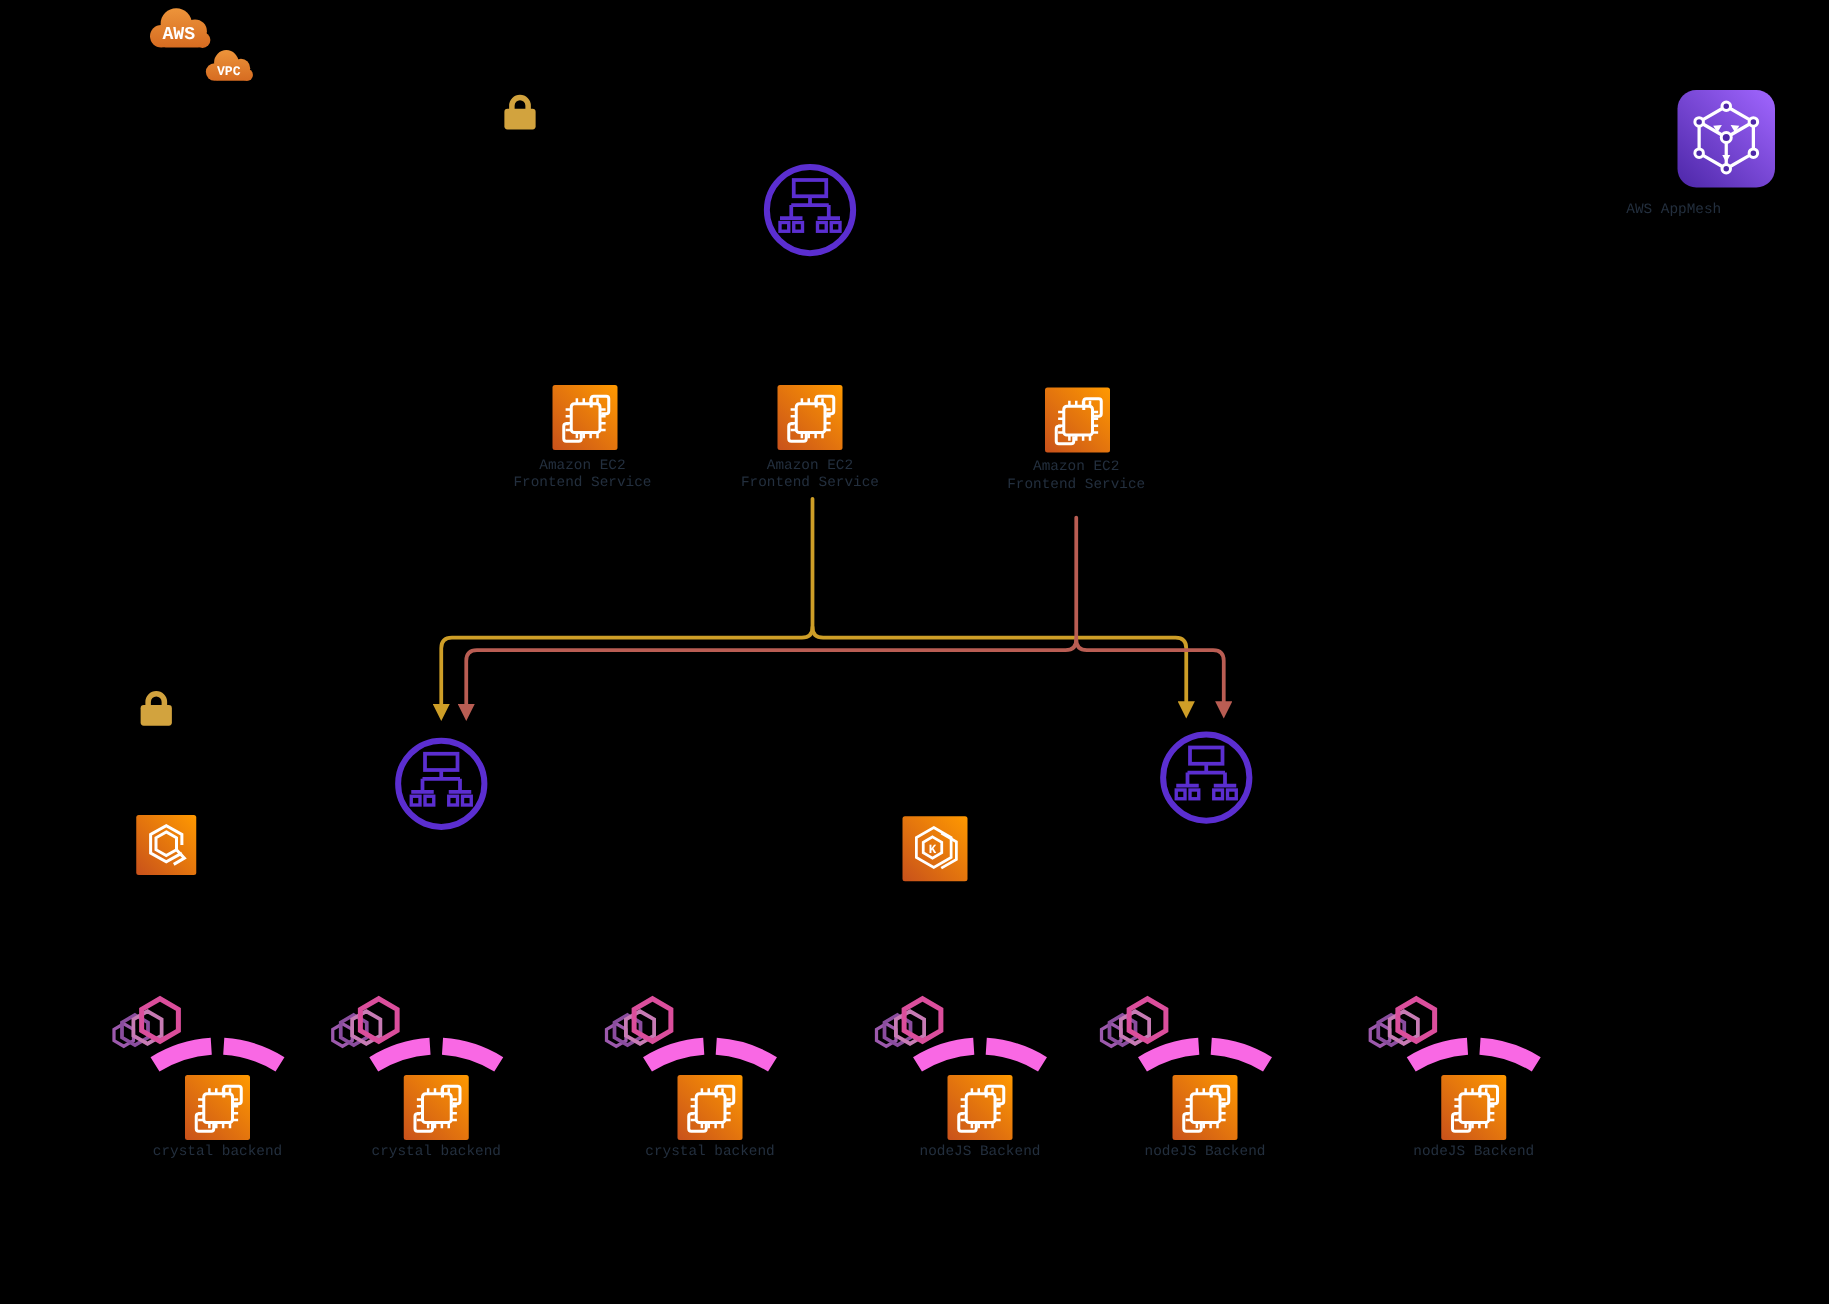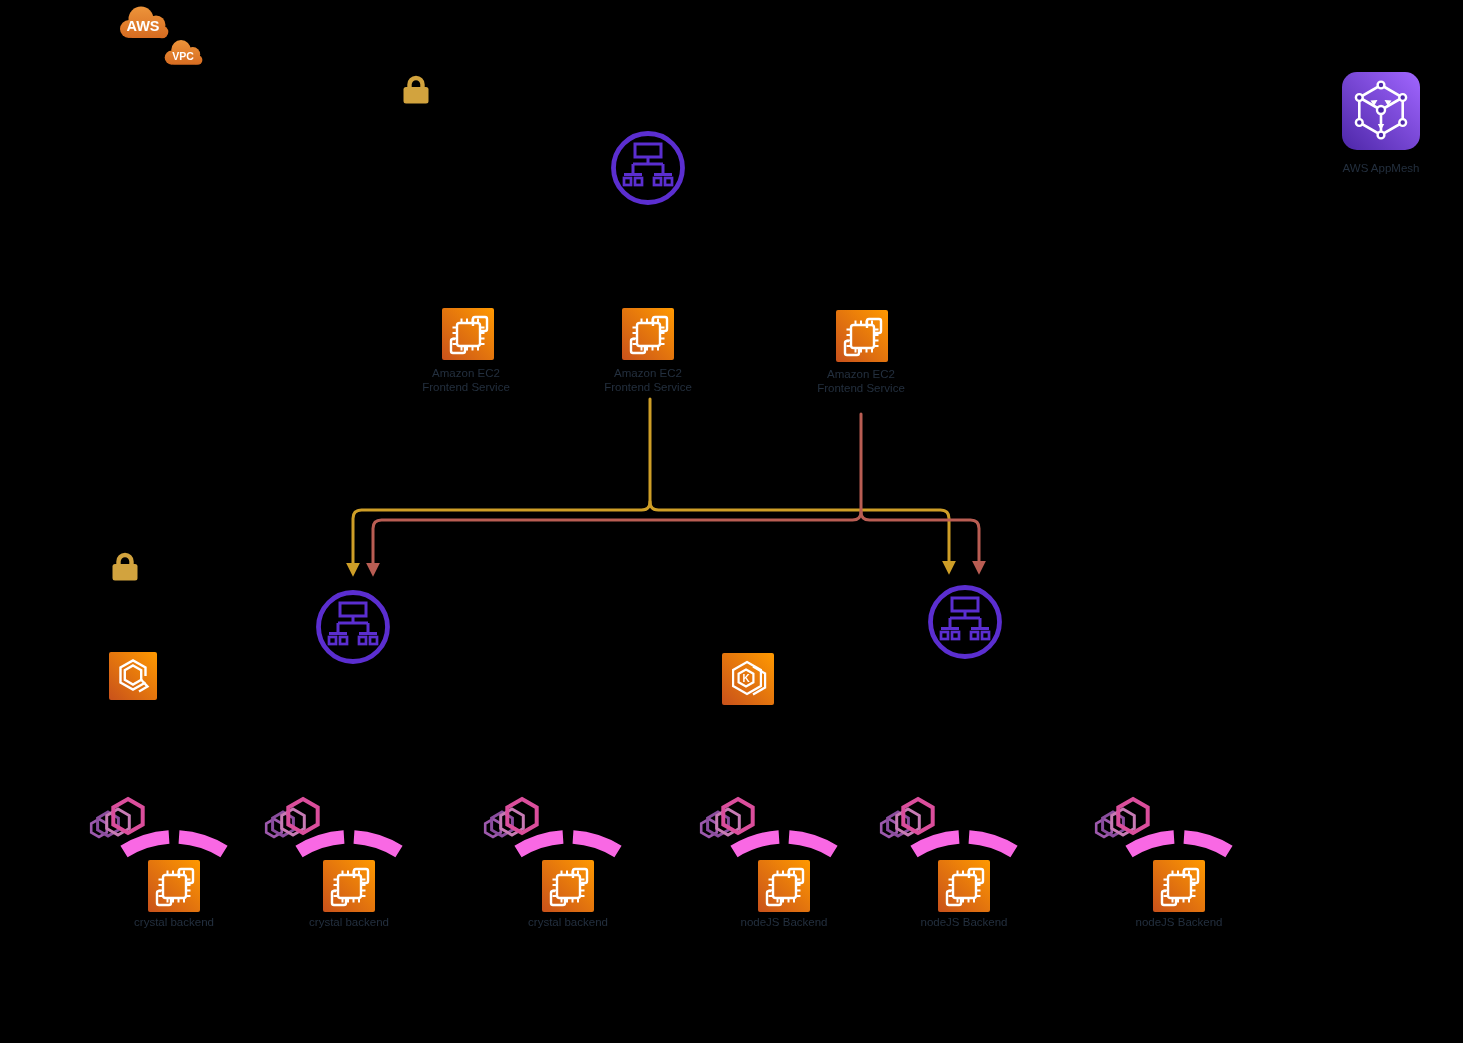--- a/index.html
+++ b/index.html
@@ -1,17 +1,17 @@
 <!DOCTYPE html>
 <html style="--background: #000000; --route-primary: #CE9E27; --route-secondary: #B95D53; --mesh-purple: #5B2ED0; --proxy-pink: #F968E4; --hex-front: #DB4E9C; --hex-mid: #C77BB4; --hex-back: #8A4D9E; --hex-small: #9C59AC; --lock-gold: #D2A33E; --label-text: #232F3E; --compute-g1: #C8511B; --compute-g2: #FF9900; --appmesh-g1: #4D27A8; --appmesh-g2: #A166FF; --cloud-g1: #F09A3E; --cloud-g2: #D2641C; --cloud-text: #FFFFFF;"><head>
 <meta charset="utf-8">
 <style>
   html,body{margin:0;padding:0;background:#000;}
   #canvas{position:relative;width:1463px;height:1043px;background:var(--background,#000);overflow:hidden;
-          font-family:Liberation Sans, sans-serif;}
+          font-family:Liberation Mono, monospace;}
   .abs{position:absolute;}
   .lbl{position:absolute;font-size:11.5px;line-height:14px;color:var(--label-text,#232F3E);
        text-align:center;white-space:nowrap;}
   svg{display:block;overflow:visible;}
 </style>
 </head>
 <body>
 
 <div id="canvas">
 
@@ -163,21 +163,21 @@
   <svg class="abs" style="left:927px;top:584px" width="76" height="76" viewBox="-38 -38 76 76">
       <use href="#sym-router"></use>
     </svg>
 
   <svg class="abs" style="left:1342px;top:72px" width="78" height="78">
     <rect x="0" y="0" width="78" height="78" rx="15" fill="url(#gradMesh)"></rect>
     <g transform="translate(39,38)">
         <use href="#sym-meshcube"></use>
       </g>
   </svg>
-  <div class="lbl" style="left:1321px;top:161px;width:120px">AWS AppMesh</div>
+  <div class="lbl" style="left:1279px;top:161px;width:120px">AWS AppMesh</div>
 
   <svg class="abs" style="left:442px;top:308px" width="52" height="52">
       <use href="#sym-ec2"></use>
     </svg>
   <div class="lbl" style="left:396px;top:366px;width:140px">
     <div>Amazon EC2</div>
     <div>Frontend Service</div>
   </div>
 
   <svg class="abs" style="left:622px;top:308px" width="52" height="52">

